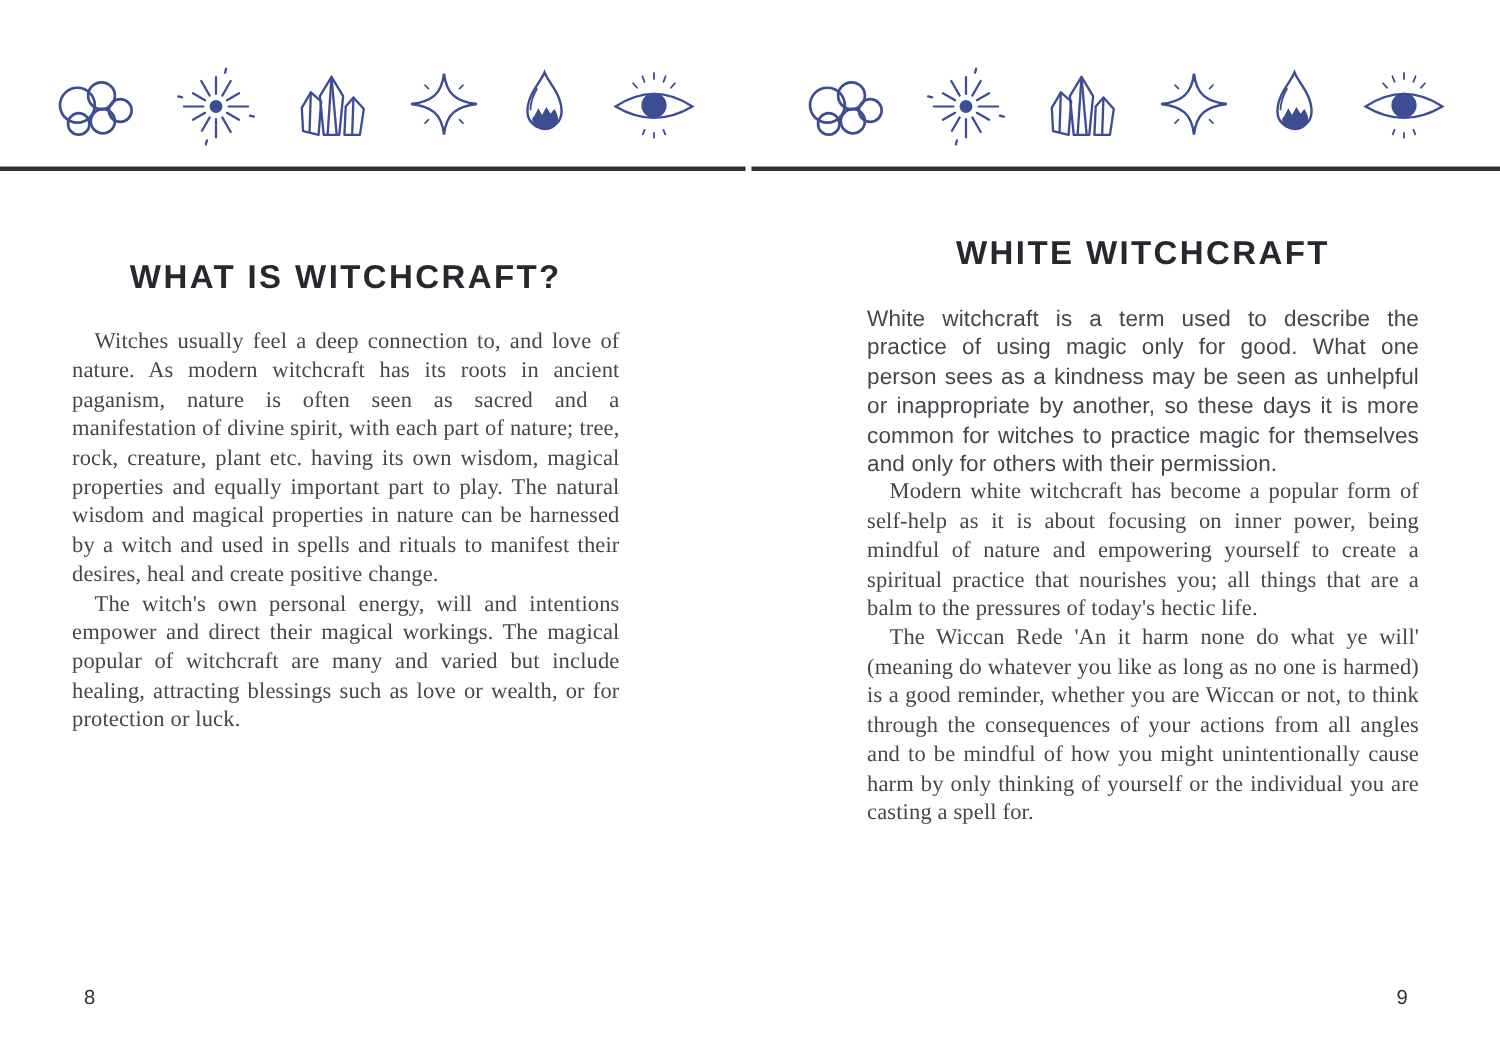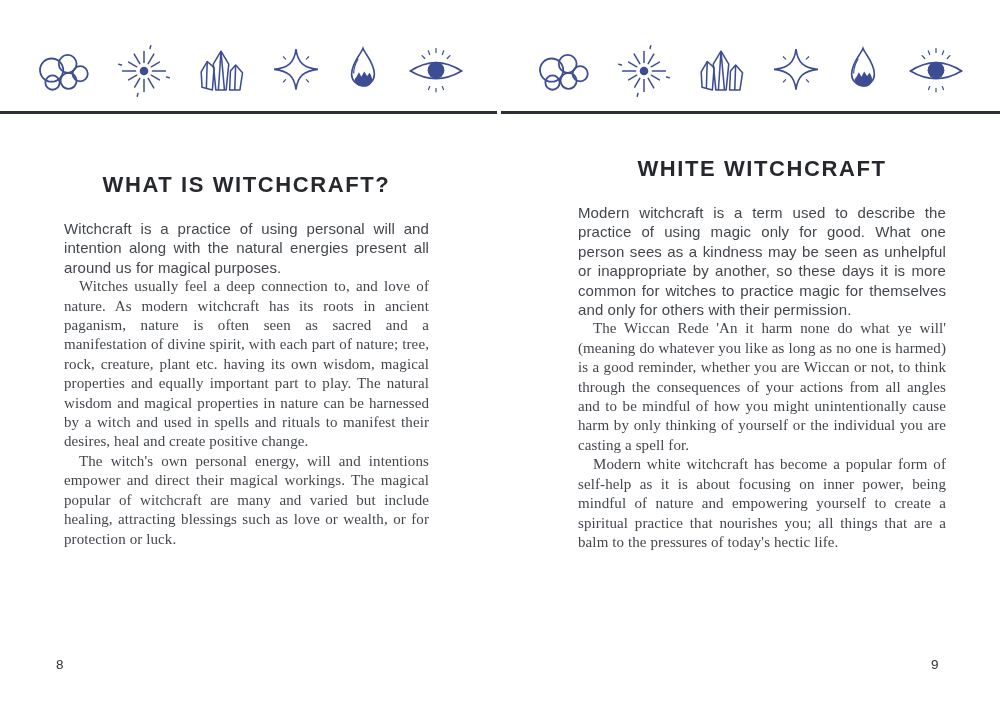--- a/index.html
+++ b/index.html
@@ -26,21 +26,21 @@
   .icon{display:flex;align-items:center;justify-content:center;}
   .icon svg{display:block;}
 
   
   .band-rule{position:absolute;top:111px;height:3px;background:#2c2f36;}
   .band-rule.left{left:0;width:497px;}
   .band-rule.right{left:501px;width:499px;}
 
   
   .page-col{position:absolute;}
-  .page-col.left{left:64px;top:172px;width:365px;}
+  .page-col.left{left:48px;top:172px;width:365px;}
   .page-col.right{left:578px;top:156px;width:368px;}
 
   h1.page-title{
     margin:0 0 21px 0;
     text-align:center;
     font-size:22px;
     font-weight:700;
     letter-spacing:1.6px;
     color:#26282e;
     white-space:nowrap;
@@ -229,31 +229,30 @@
         </span>
       </div>
   </div>
 
   <div class="band-rule left"></div>
   <div class="band-rule right"></div>
 
   <div class="page-col left">
     <h1 class="page-title">WHAT IS WITCHCRAFT?</h1>
     <div class="body-text">
-      <p>Witchcraft is a practice of using personal will and intention along with the natural energies present all around us for magical purposes.</p>
       <p class="indent">Witches usually feel a deep connection to, and love of nature.  As modern witchcraft has its roots in ancient paganism, nature is often seen as sacred and a manifestation of divine spirit, with each part of nature; tree, rock, creature, plant etc. having its own wisdom, magical properties and equally important part to play.  The natural wisdom and magical properties in nature can be harnessed by a witch and used in spells and rituals to manifest their desires, heal and create positive change.</p>
       <p class="indent">The witch's own personal energy, will and intentions empower and direct their magical workings.  The magical popular of witchcraft are many and varied but include healing, attracting blessings such as love or wealth, or for protection or luck.</p>
     </div>
   </div>
 
   <div class="page-col right">
     <h1 class="page-title">WHITE WITCHCRAFT</h1>
     <div class="body-text">
-      <p>Modern witchcraft is a term used to describe the practice of using magic only for good.  What one person sees as a kindness may be seen as unhelpful or inappropriate by another, so these days it is more common for witches to practice magic for themselves and only for others with their permission.</p>
+      <p>White witchcraft is a term used to describe the practice of using magic only for good.  What one person sees as a kindness may be seen as unhelpful or inappropriate by another, so these days it is more common for witches to practice magic for themselves and only for others with their permission.</p>
+      <p class="indent">Modern white witchcraft has become a popular form of self-help as it is about focusing on inner power, being mindful of nature and empowering yourself to create a spiritual practice that nourishes you; all things that are a balm to the pressures of today's hectic life.</p>
       <p class="indent">The Wiccan Rede 'An it harm none do what ye will' (meaning do whatever you like as long as no one is harmed) is a good reminder, whether you are Wiccan or not, to think through the consequences of your actions from all angles and to be mindful of how you might unintentionally cause harm by only thinking of yourself or the individual you are casting a spell for.</p>
-      <p class="indent">Modern white witchcraft has become a popular form of self-help as it is about focusing on inner power, being mindful of nature and empowering yourself to create a spiritual practice that nourishes you; all things that are a balm to the pressures of today's hectic life.</p>
     </div>
   </div>
 
   <div class="page-number left">8</div>
   <div class="page-number right">9</div>
 
 </div>
 
 </body></html>

